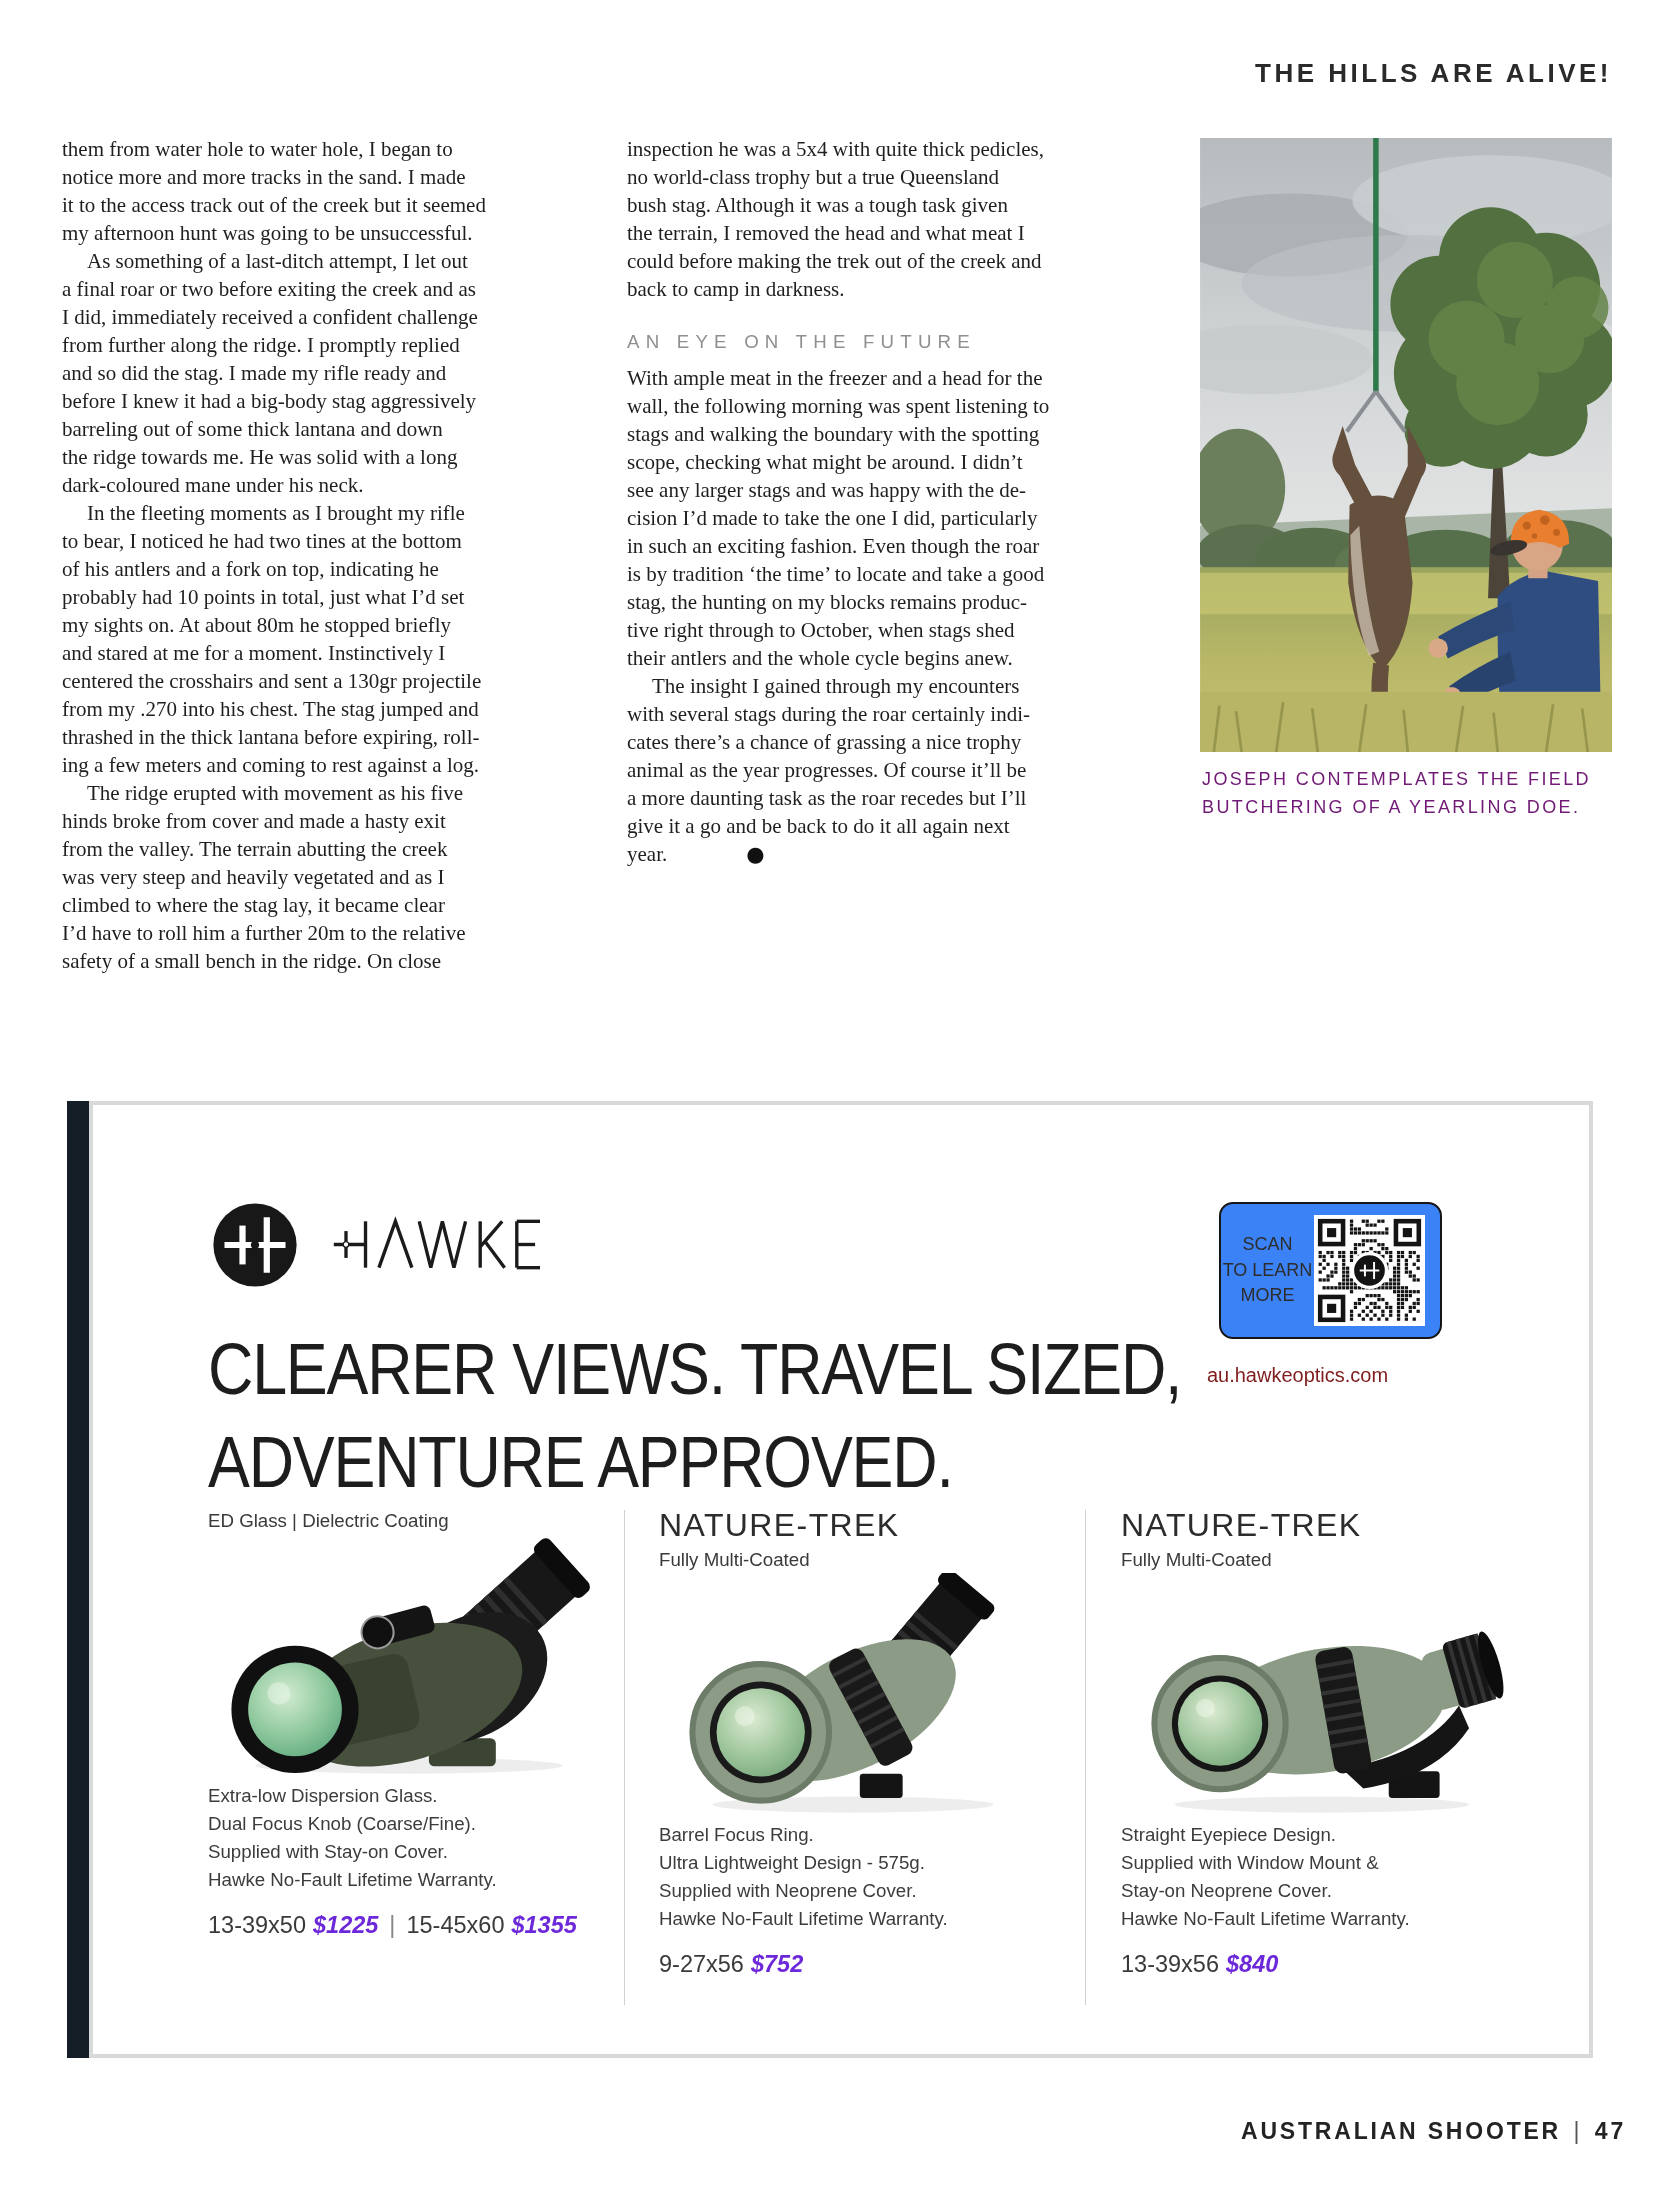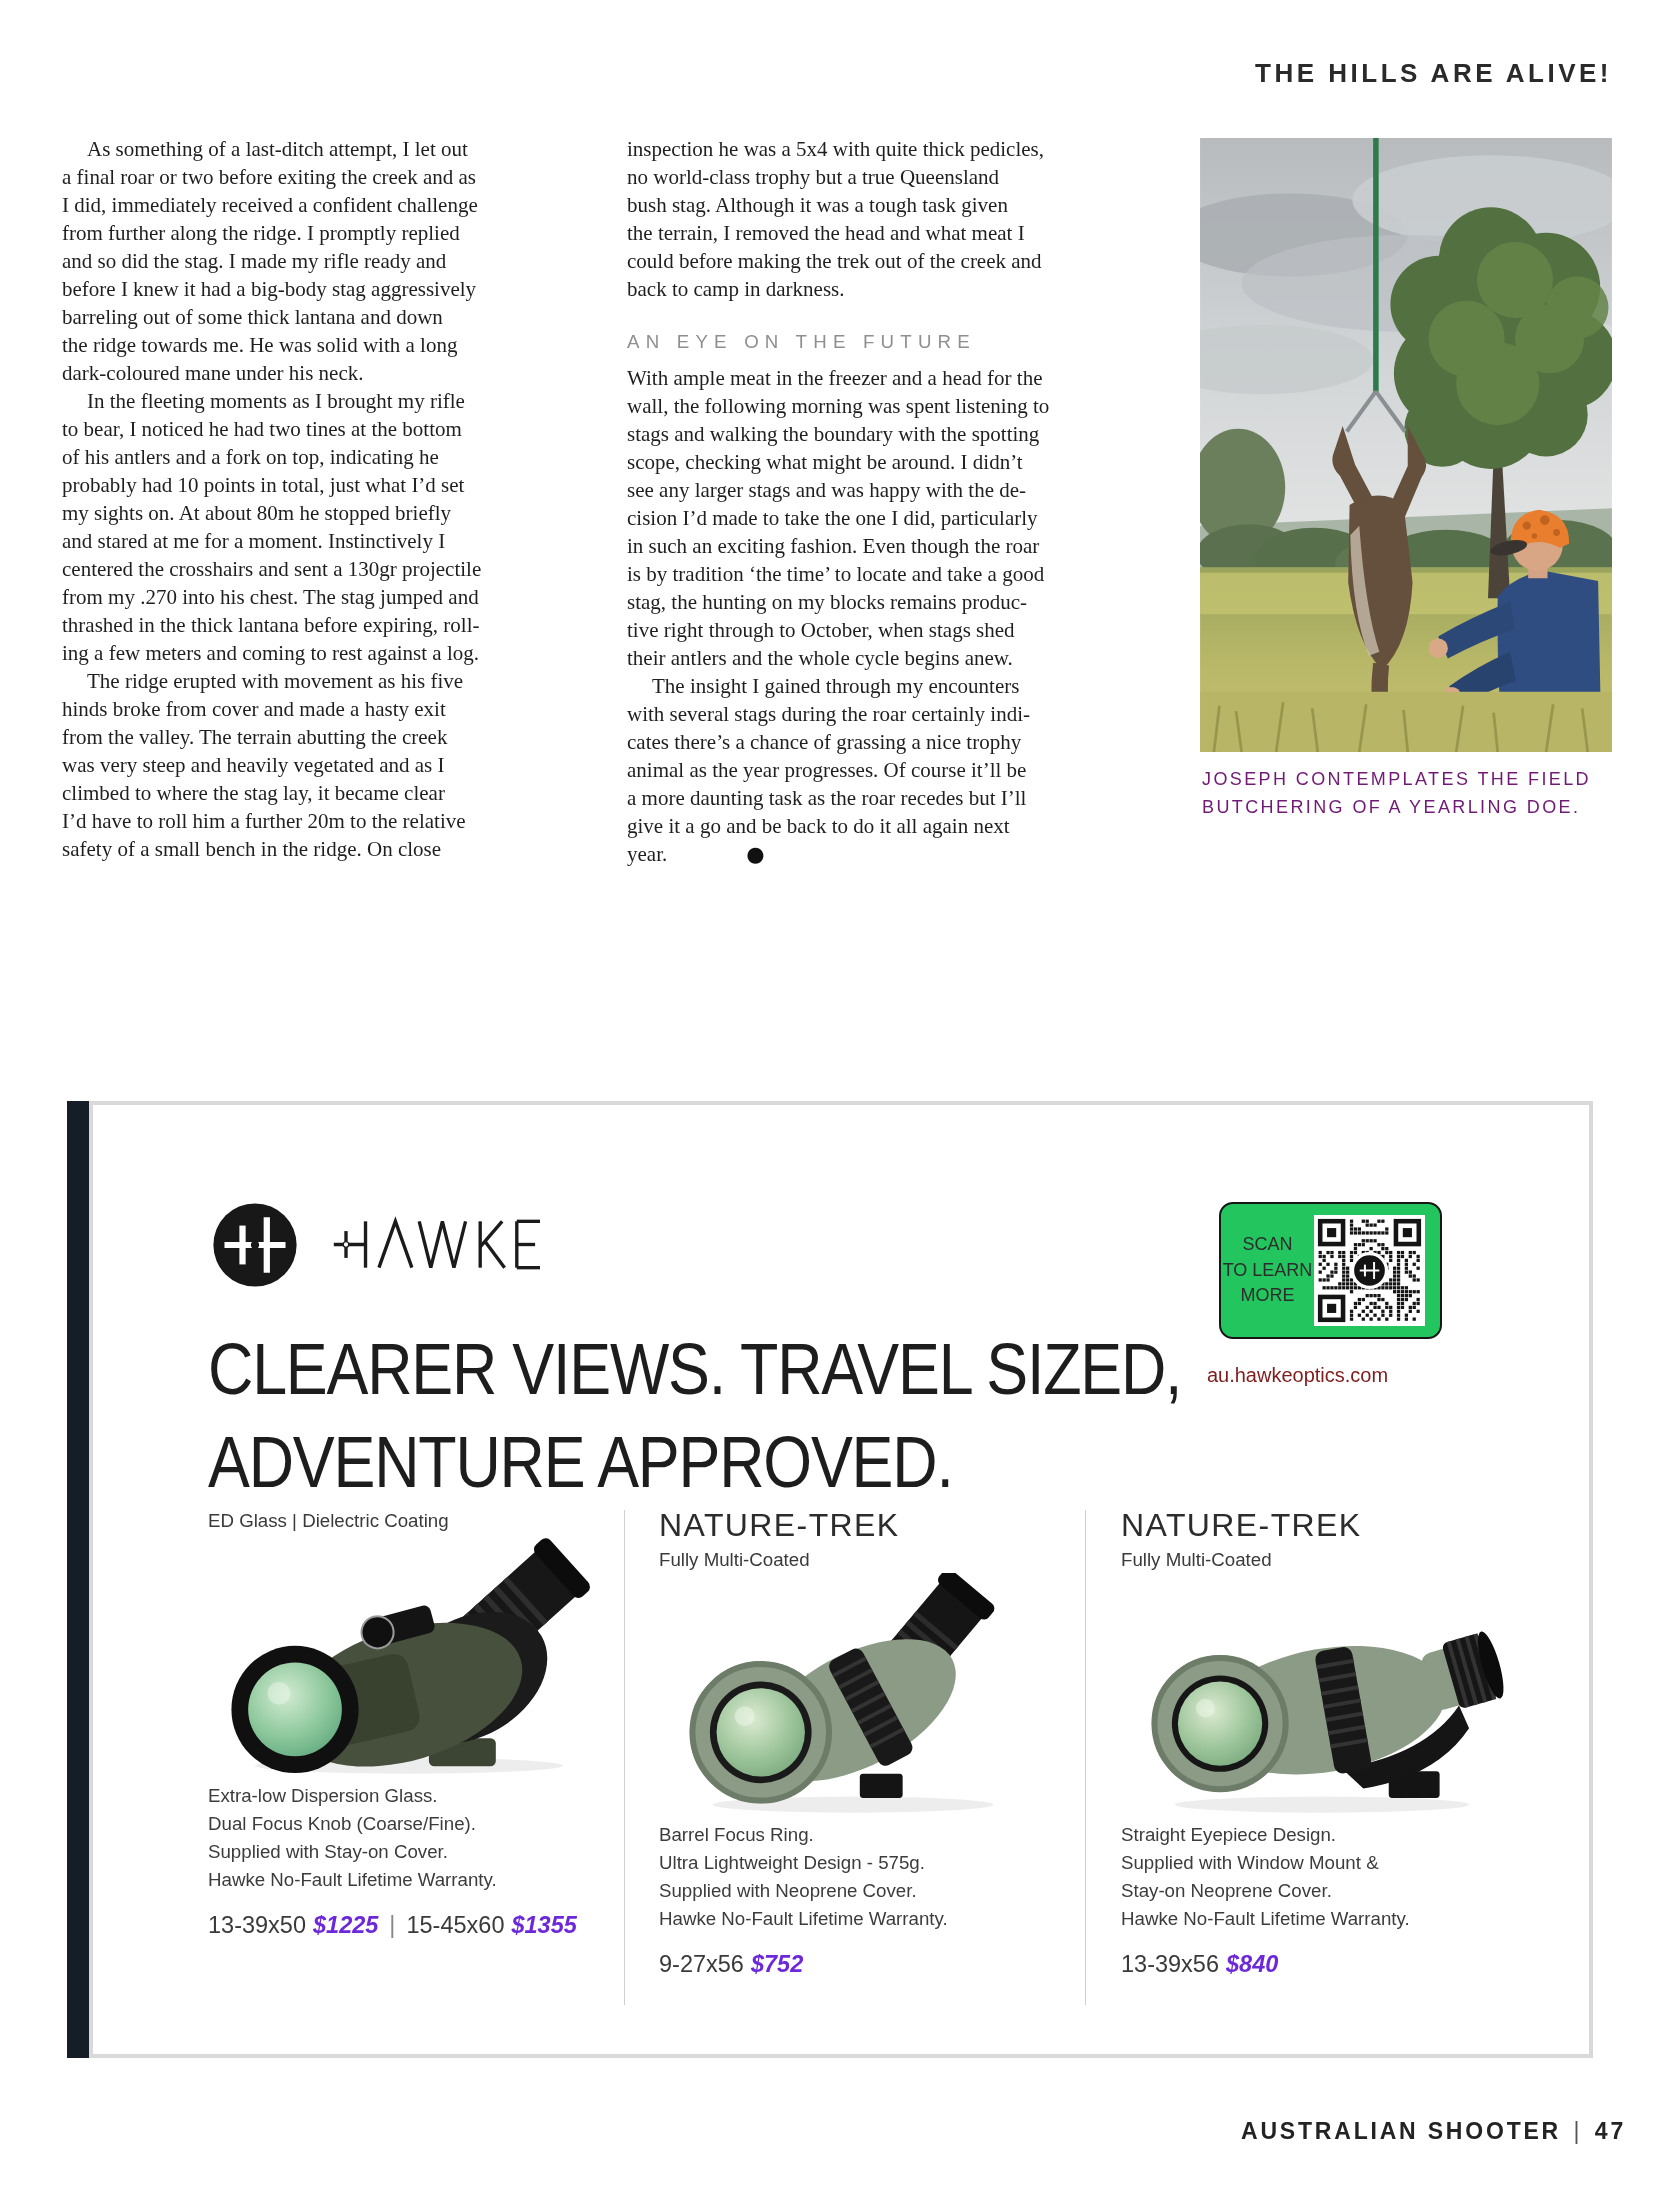--- a/index.html
+++ b/index.html
@@ -36,21 +36,21 @@
   .ad{position:absolute;left:89px;top:1101px;width:1504px;height:957px;
       border:4.2px solid #d9d9d9;box-sizing:border-box;background:#fff;}
   .ad-bar{position:absolute;left:67px;top:1101px;width:47px;height:957px;background:#151e27;}
   .logo-mark{position:absolute;left:119px;top:97px;width:86px;height:86px;}
   .wordmark{position:absolute;left:235px;top:109px;width:219px;height:61px;}
   .headline{position:absolute;left:115px;top:217px;font-size:73px;line-height:93px;
             font-weight:400;color:#1d1d1d;letter-spacing:-1.4px;white-space:pre;
             transform:scaleX(.86);transform-origin:0 0;}
   .qr-panel{position:absolute;left:1126px;top:97px;width:223px;height:137px;
             border:2.8px solid #161616;border-radius:14px;box-sizing:border-box;
-            display:flex;align-items:center;background:#22c55e;}
+            display:flex;align-items:center;background:#3b82f6;}
   .qr-text{width:93px;text-align:center;font-size:18px;line-height:25.6px;color:#2d2d2d;}
   .qr-code{margin-left:0px;}
   .website{position:absolute;left:1093px;top:259px;width:223px;text-align:center;
            font-size:20px;color:#7f1d1d;}
 
   .product{position:absolute;top:401px;width:429px;}
   .prod-1{left:115px;} .prod-2{left:566px;} .prod-3{left:1028px;}
   .product-name{font-size:32px;letter-spacing:1.4px;color:#2c2c2c;line-height:39px;font-weight:400;}
   .product-sub{font-size:18.7px;color:#3a3a3a;margin-top:3px;line-height:23.5px;}
   .scope{width:415px;height:241px;margin-top:1.4px;}
@@ -62,20 +62,24 @@
   .div-1{left:531px;} .div-2{left:992px;}
 </style>
 </head>
 <body>
 
 <div class="page">
 
   <div class="page-header">THE HILLS ARE ALIVE!</div>
 
   <div class="column col-left">
+    <p class="body-p">them from water hole to water hole, I began to
+notice more and more tracks in the sand. I made
+it to the access track out of the creek but it seemed
+my afternoon hunt was going to be unsuccessful.</p>
     <p class="body-p indent">As something of a last-ditch attempt, I let out
 a final roar or two before exiting the creek and as
 I did, immediately received a confident challenge
 from further along the ridge. I promptly replied
 and so did the stag. I made my rifle ready and
 before I knew it had a big-body stag aggressively
 barreling out of some thick lantana and down
 the ridge towards me. He was solid with a long
 dark-coloured mane under his neck.</p>
     <p class="body-p indent">In the fleeting moments as I brought my rifle

